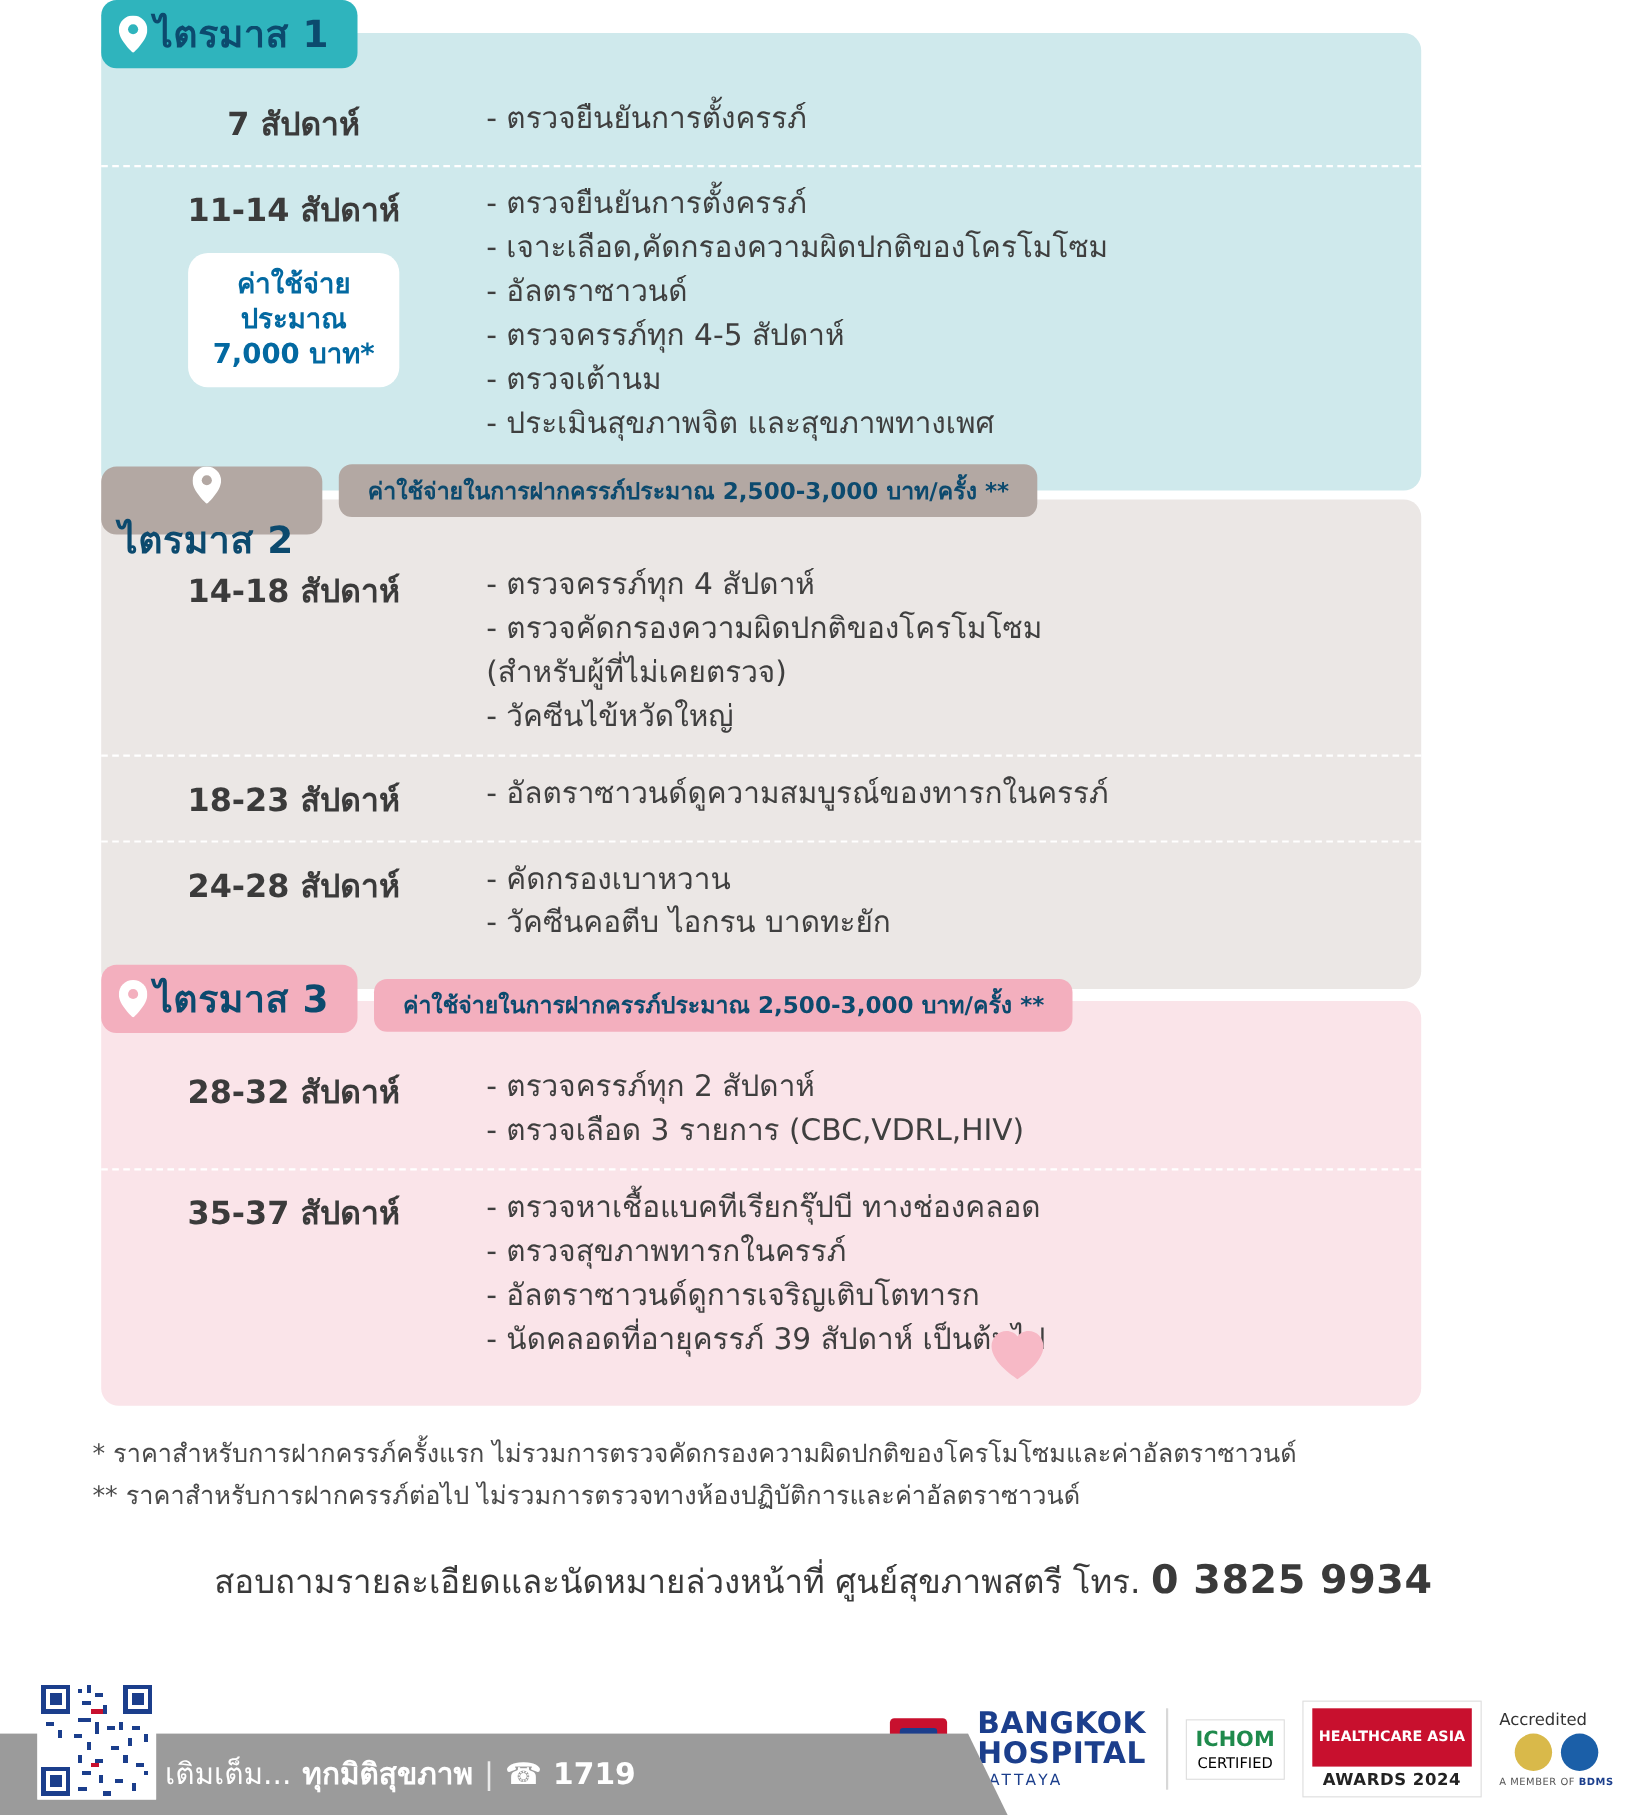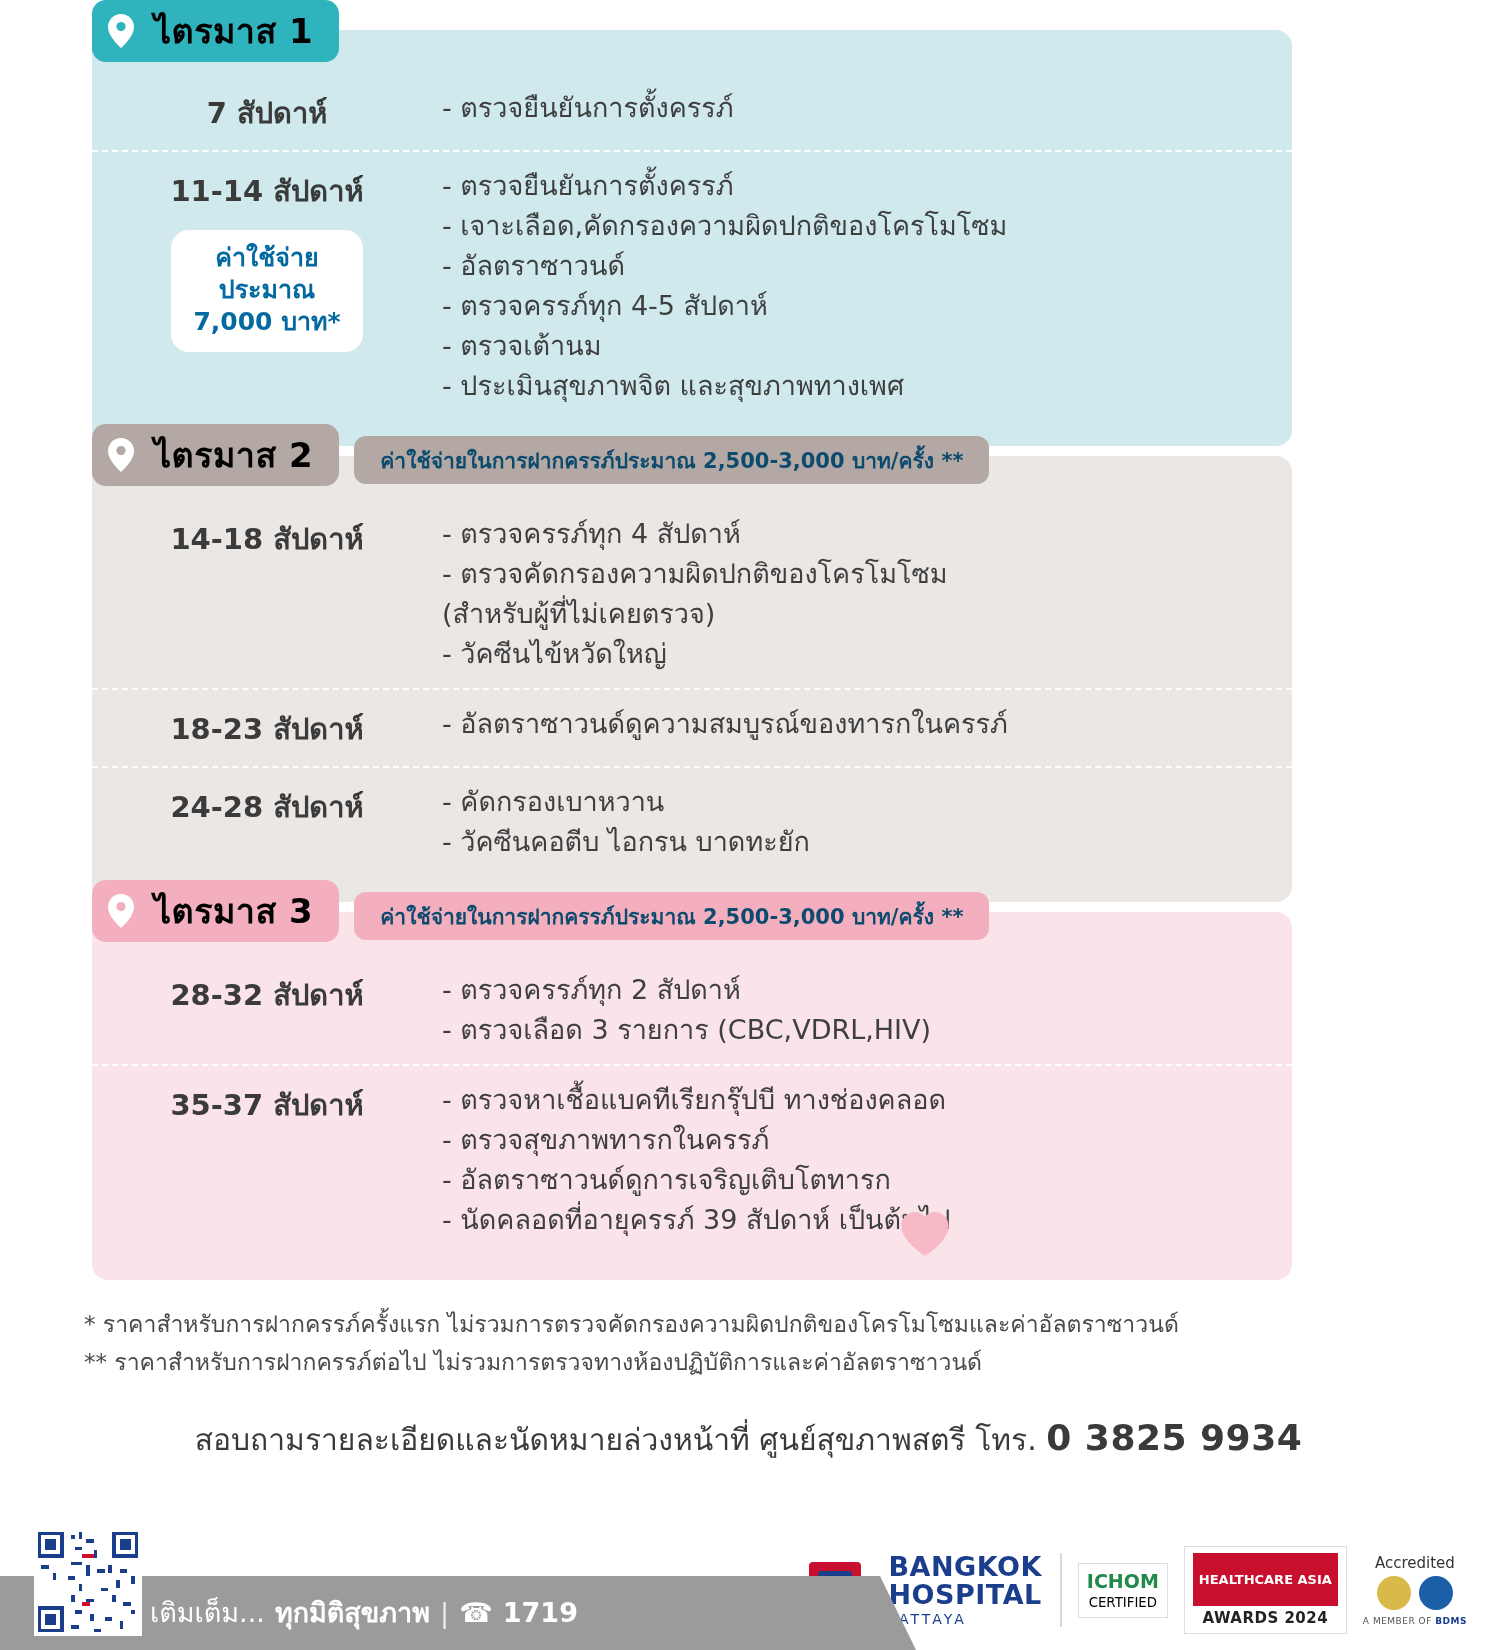--- a/index.html
+++ b/index.html
@@ -15,32 +15,32 @@
     overflow: hidden;
   }
 
   .sheet { position: relative; width: 1497px; height: 1650px; background: #fff; }
 
   
   .tri-header {
     position: relative;
     display: inline-flex;
     align-items: center;
-    gap: 20px;
+    gap: 6px;
     height: 62px;
     padding: 0 26px 0 16px;
     border-radius: 14px;
-    color: #000000;
+    color: #0c4a6e;
     font-size: 34px;
     font-weight: bold;
     letter-spacing: .5px;
     z-index: 4;
   }
   .tri-1 { background: #2fb4bd; }
-  .tri-2 { background: #b3a8a3; }
+  .tri-2 { background: #b3a8a3; flex-direction: column; }
   .tri-3 { background: #f3afbe; }
 
   .pin {
     display: inline-block;
     width: 26px; height: 34px;
     position: relative;
     flex: none;
   }
   .pin svg { display:block; }
 
@@ -223,21 +223,21 @@
   }
   .badge {
     border: 1px solid #ddd;
     padding: 6px 8px;
     text-align: center;
     background: #fff;
   }
   .ichom { font-size: 19px; font-weight: bold; color: #1f8a4c; }
   .hca { background:#c8102e; color:#fff; font-size: 13px; font-weight:bold; padding: 19px 6px; }
   .hca2 { font-size: 15px; font-weight: bold; color:#222; letter-spacing:.5px; margin-top:3px;}
-  .accred { text-align:center; }
+  .accred { text-align:left; }
   .accred .t { font-size: 15px; color:#333; margin-bottom: 4px; }
   .accred .row2 { display:flex; gap:8px; align-items:center; justify-content:center; }
   .seal { width: 34px; height: 34px; border-radius: 50%; background:#d9b94a; }
   .jci { width: 34px; height: 34px; border-radius: 50%; background:#1b5fa8; }
   .member { font-size: 9px; color:#555; margin-top:6px; letter-spacing:.5px; }
   .member b { color:#1b3e8c; }
 </style>
 </head>
 <body>
 

